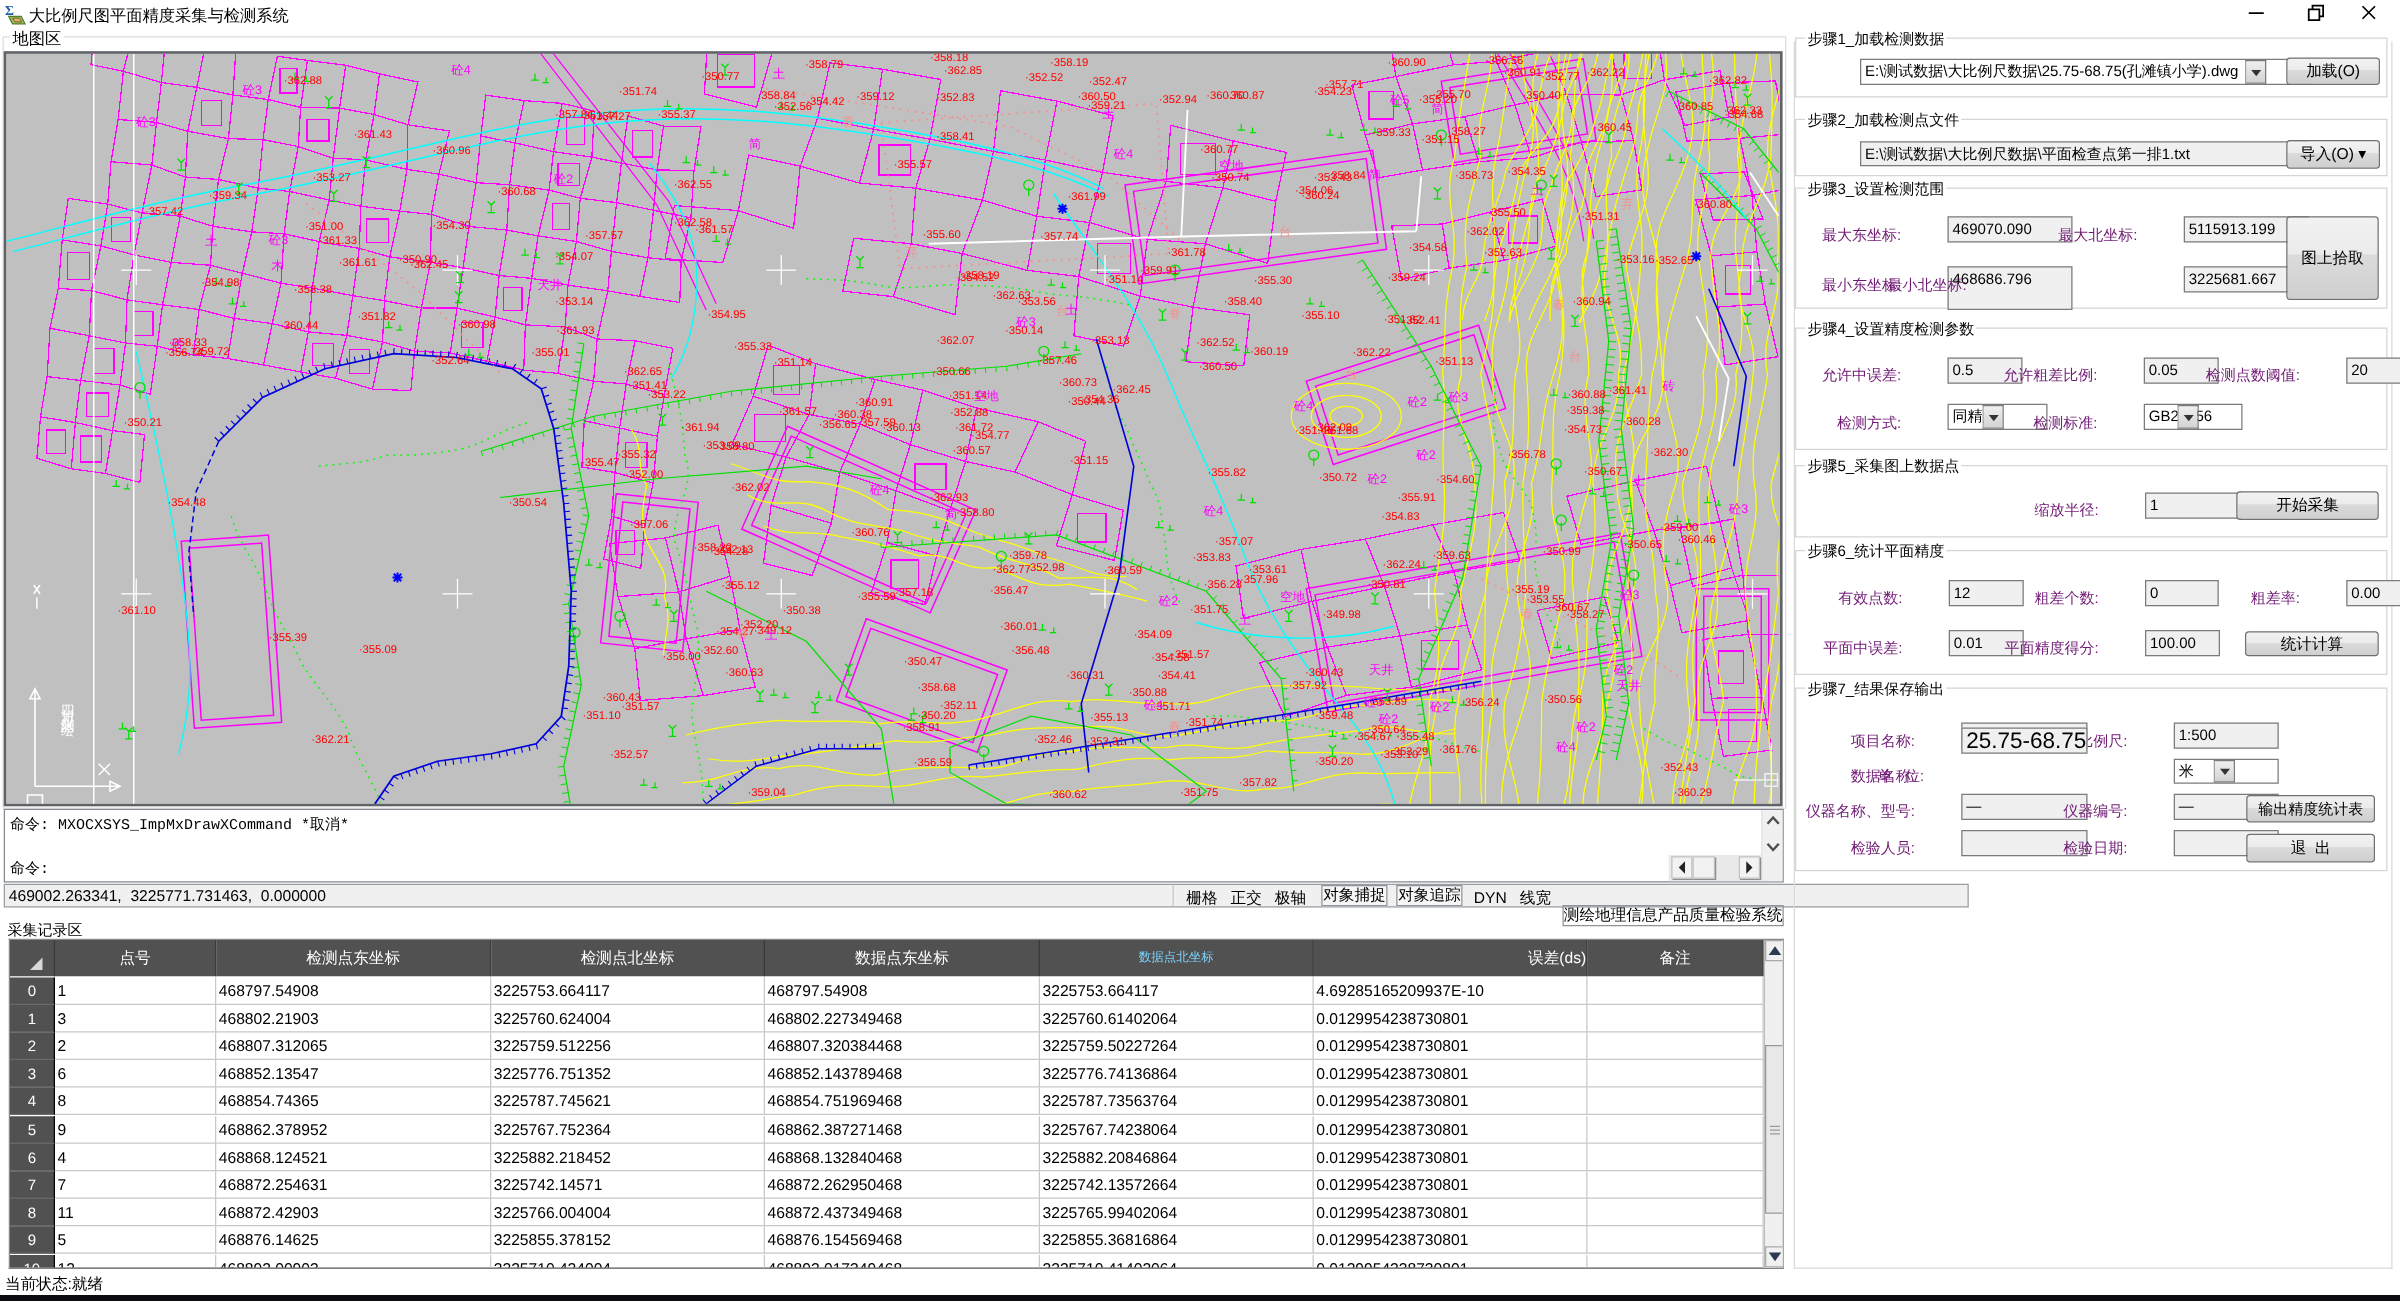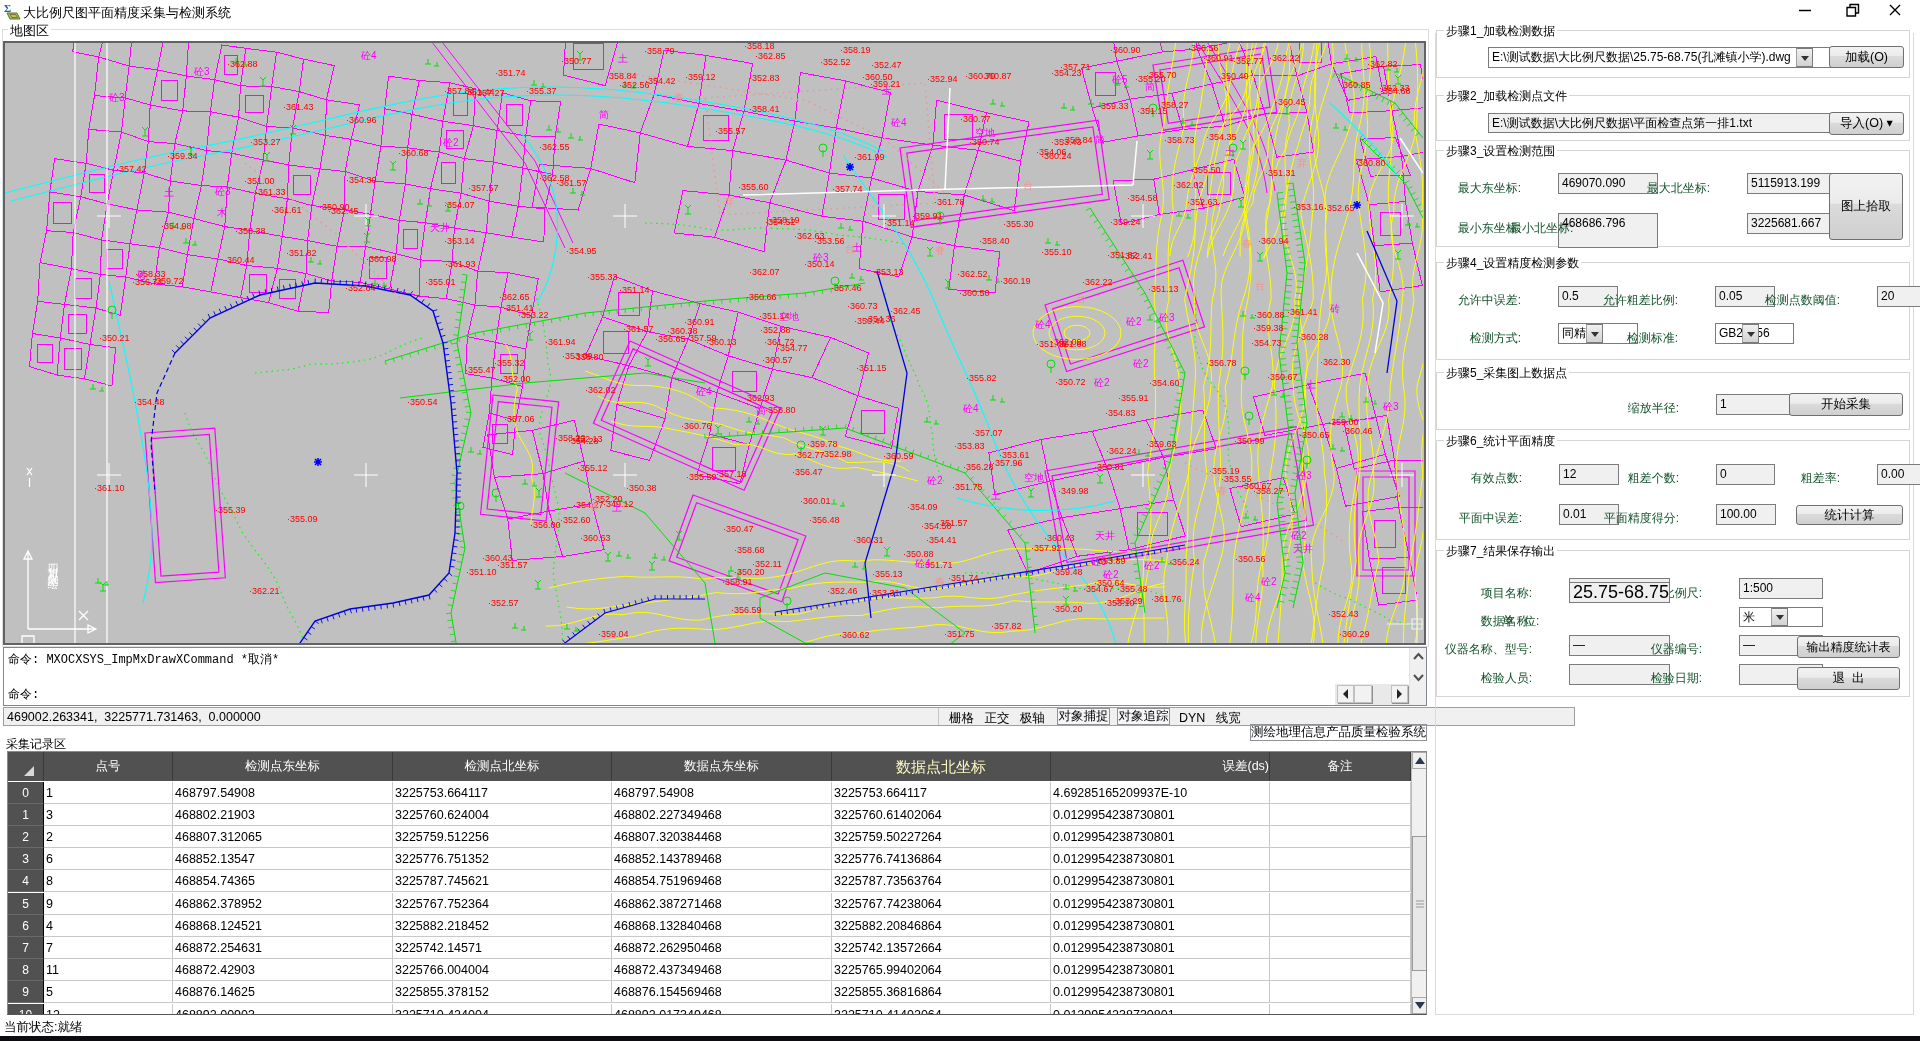--- a/index.html
+++ b/index.html
@@ -2,21 +2,21 @@
 <html><head><meta charset="utf-8">
 <style>
 *{margin:0;padding:0;box-sizing:border-box;}
 html,body{width:1920px;height:1041px;overflow:hidden;background:#fff;
   font-family:"Liberation Sans",sans-serif;-webkit-font-smoothing:antialiased;}
 .abs{position:absolute;}
 .gb{position:absolute;border:1px solid #d5d5d5;}
 .gbl{position:absolute;background:#fff;font-size:12px;color:#000;padding:0 2px;white-space:nowrap;}
 .inp{position:absolute;border:1px solid #7b7b7b;background:#f0f0f0;font-size:12px;color:#000;
   line-height:18px;padding-left:3px;white-space:nowrap;overflow:hidden;margin-left:34px;}
-.lbl{position:absolute;font-size:12px;color:#14532d;white-space:nowrap;}
+.lbl{position:absolute;font-size:12px;color:#701a75;white-space:nowrap;}
 .btn{position:absolute;border:1px solid #707070;border-radius:3px;
   background:linear-gradient(180deg,#f2f2f2 0%,#ebebeb 45%,#dbdbdb 46%,#cfcfcf 100%);
   font-size:12px;color:#000;text-align:center;}
 .dd{position:absolute;border:1px solid #7b7b7b;border-left:1px solid #a0a0a0;
   background:linear-gradient(180deg,#f0f0f0,#d2d2d2);}
 .dd:after{content:"";position:absolute;left:50%;top:50%;margin:-2px 0 0 -4px;
   border:4px solid transparent;border-top:5px solid #333;}
 </style></head>
 <body>
 <svg class="abs" style="left:3px;top:2px" width="20" height="19" viewBox="0 0 20 19">
@@ -416,21 +416,21 @@
     <div class="abs" style="left:1175px;top:2px;font-size:12.5px">DYN&nbsp;&nbsp; 线宽</div>
     <div class="abs" style="left:1246px;top:16px;width:177px;height:17px;border:1px solid #8e9299;font-size:12.5px;text-align:left;line-height:15px">测绘地理信息产品质量检验系统</div>
   </div>
 <div class="abs" style="left:6px;top:736px;font-size:12px">采集记录区</div>
 <div class="abs" style="left:7px;top:751px;width:1420px;height:264px;background:#fff;border:1px solid #8a8a8a;border-bottom:1px solid #555;overflow:hidden">
     <div class="abs" style="left:0px;top:0;width:36px;height:29px;background:#515151;border-right:1px solid #3a3a3a;color:#fff;font-size:12.5px;text-align:center;line-height:29px;overflow:hidden"></div>
     <div class="abs" style="left:36px;top:0;width:129px;height:29px;background:#515151;border-right:1px solid #3a3a3a;color:#fff;font-size:12.5px;text-align:center;line-height:29px;overflow:hidden">点号</div>
     <div class="abs" style="left:165px;top:0;width:220px;height:29px;background:#515151;border-right:1px solid #3a3a3a;color:#fff;font-size:12.5px;text-align:center;line-height:29px;overflow:hidden">检测点东坐标</div>
     <div class="abs" style="left:385px;top:0;width:219px;height:29px;background:#515151;border-right:1px solid #3a3a3a;color:#fff;font-size:12.5px;text-align:center;line-height:29px;overflow:hidden">检测点北坐标</div>
     <div class="abs" style="left:604px;top:0;width:220px;height:29px;background:#515151;border-right:1px solid #3a3a3a;color:#fff;font-size:12.5px;text-align:center;line-height:29px;overflow:hidden">数据点东坐标</div>
-    <div class="abs" style="left:824px;top:0;width:219px;height:29px;background:#515151;border-right:1px solid #3a3a3a;color:#fef9c3;font-size:15px;text-align:center;line-height:29px;overflow:hidden">数据点北坐标</div>
+    <div class="abs" style="left:824px;top:0;width:219px;height:29px;background:#515151;border-right:1px solid #3a3a3a;color:#7dd3fc;font-size:10px;text-align:center;line-height:29px;overflow:hidden">数据点北坐标</div>
     <div class="abs" style="left:1043px;top:0;width:219px;height:29px;background:#515151;border-right:1px solid #3a3a3a;color:#fff;font-size:12.5px;text-align:right;line-height:29px;overflow:hidden">误差(ds)</div>
     <div class="abs" style="left:1262px;top:0;width:141px;height:29px;background:#515151;border-right:1px solid #3a3a3a;color:#fff;font-size:12.5px;text-align:center;line-height:29px;overflow:hidden">备注</div>
     <svg class="abs" style="left:14px;top:12px" width="14" height="14">
       <path d="M12,2 L12,12 L2,12 Z" fill="#d8d8d8"></path>
     </svg>
     <div class="abs" style="left:0;top:29.5px;width:36px;height:22.2px;background:#515151;border-right:1px solid #000;border-bottom:1px solid #6a6a6a;color:#fff;font-size:12px;text-align:center;line-height:22px">0</div>
     <div class="abs" style="left:36px;top:29.5px;width:129px;height:22.2px;border-right:1px solid #c8c8c8;border-bottom:1px solid #c8c8c8;font-size:12.5px;line-height:22px;padding-left:2px;overflow:hidden">1</div>
     <div class="abs" style="left:165px;top:29.5px;width:220px;height:22.2px;border-right:1px solid #c8c8c8;border-bottom:1px solid #c8c8c8;font-size:12.5px;line-height:22px;padding-left:2px;overflow:hidden">468797.54908</div>
     <div class="abs" style="left:385px;top:29.5px;width:219px;height:22.2px;border-right:1px solid #c8c8c8;border-bottom:1px solid #c8c8c8;font-size:12.5px;line-height:22px;padding-left:2px;overflow:hidden">3225753.664117</div>
     <div class="abs" style="left:604px;top:29.5px;width:220px;height:22.2px;border-right:1px solid #c8c8c8;border-bottom:1px solid #c8c8c8;font-size:12.5px;line-height:22px;padding-left:2px;overflow:hidden">468797.54908</div>

